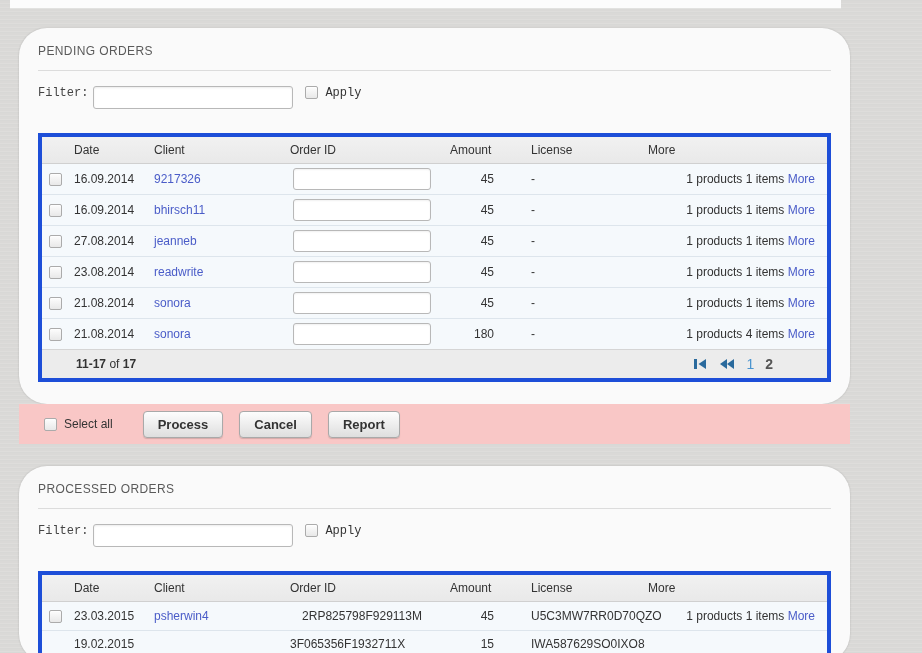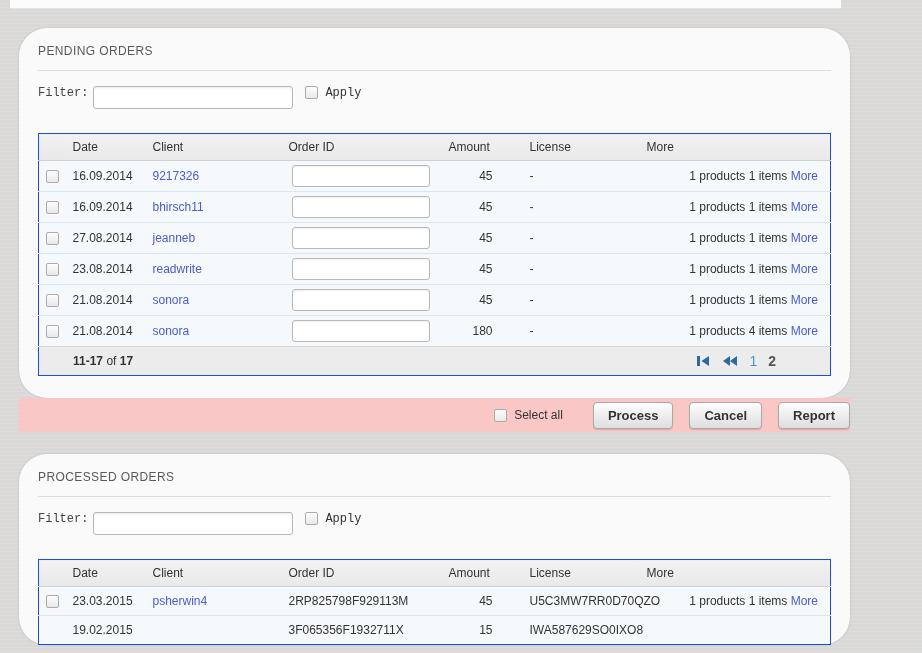--- a/index.html
+++ b/index.html
@@ -38,21 +38,21 @@
   .cb{
     display:inline-block; width:13px; height:13px;
     border:1px solid #ababab; border-radius:2px;
     background:linear-gradient(#fdfdfd,#e8e8e8);
     box-shadow:inset 0 1px 1px rgba(255,255,255,.8);
     vertical-align:middle; cursor:pointer; flex:none;
   }
   .filter-row .cb{ margin-left:12px; margin-right:7px; }
 
   table.orders{
-    width:100%; border-collapse:collapse; border:1px solid #1d4ed8;
+    width:100%; border-collapse:collapse; border:4px solid #1d4ed8;
     font-size:12px; table-layout:fixed;
   }
   table.orders th{
     background:linear-gradient(#f1f1f1,#e9e9e9);
     border-bottom:1px solid #d0d0d0;
     font-weight:normal; color:#333; text-align:left;
     padding:6px 8px; height:27px;
   }
   table.orders td{
     background:#f5f9fc; border-top:1px solid #dde5ec;
@@ -79,22 +79,22 @@
   }
   .tfoot-inner{ display:flex; align-items:center; justify-content:space-between; }
   .range-text{ padding-left:10px; color:#333; }
   .range-text b{ font-weight:bold; }
   .pagination{ display:flex; align-items:center; gap:11px; margin-right:30px; }
   .pagination svg{ display:block; cursor:pointer; }
   .page-link{ color:#4a94cf; font-size:14px; text-decoration:none; cursor:pointer; }
   .page-current{ color:#555; font-size:14px; font-weight:bold; }
 
   .action-bar{
-    background:#f9c7c6; height:34px;
-    display:flex; align-items:center; padding-left:25px;justify-content:flex-end;
+    background:#f9c7c6; height:40px;
+    display:flex; align-items:center; padding-left:25px;
   }
   .action-bar .select-label{ margin-left:7px; color:#333; }
   .action-bar .btn{
     margin-left:16px; height:27px; padding:0 14px;
     font-family:inherit; font-size:13px; font-weight:bold; color:#333;
     background:linear-gradient(#fdfdfd,#dedede);
     border:1px solid #a9a9a9; border-radius:4px;
     box-shadow:0 1px 1px rgba(0,0,0,.15); cursor:pointer;
   }
   .action-bar .btn.first{ margin-left:30px; }
@@ -241,21 +241,21 @@
             <th class="col-amount">Amount</th>
             <th class="col-license">License</th>
             <th class="col-more">More</th>
           </tr>
         </thead>
       <tbody id="processed-body">
           <tr>
             <td class="col-cb"><span class="cb"></span></td>
             <td class="col-date">23.03.2015</td>
             <td class="col-client"><a class="link">psherwin4</a></td>
-            <td class="col-order" style="text-align: left; margin-top: 36px;">2RP825798F929113M</td>
+            <td class="col-order" style="text-align: center; margin-top: 36px;">2RP825798F929113M</td>
             <td class="col-amount">45</td>
             <td class="col-license">U5C3MW7RR0D70QZO</td>
             <td class="col-more"><span>1 products 1 items </span><a class="link">More</a></td>
           </tr>
           <tr>
             <td class="col-cb"></td>
             <td class="col-date">19.02.2015</td>
             <td class="col-client"></td>
             <td class="col-order" style="text-align: left;">3F065356F1932711X</td>
             <td class="col-amount">15</td>

